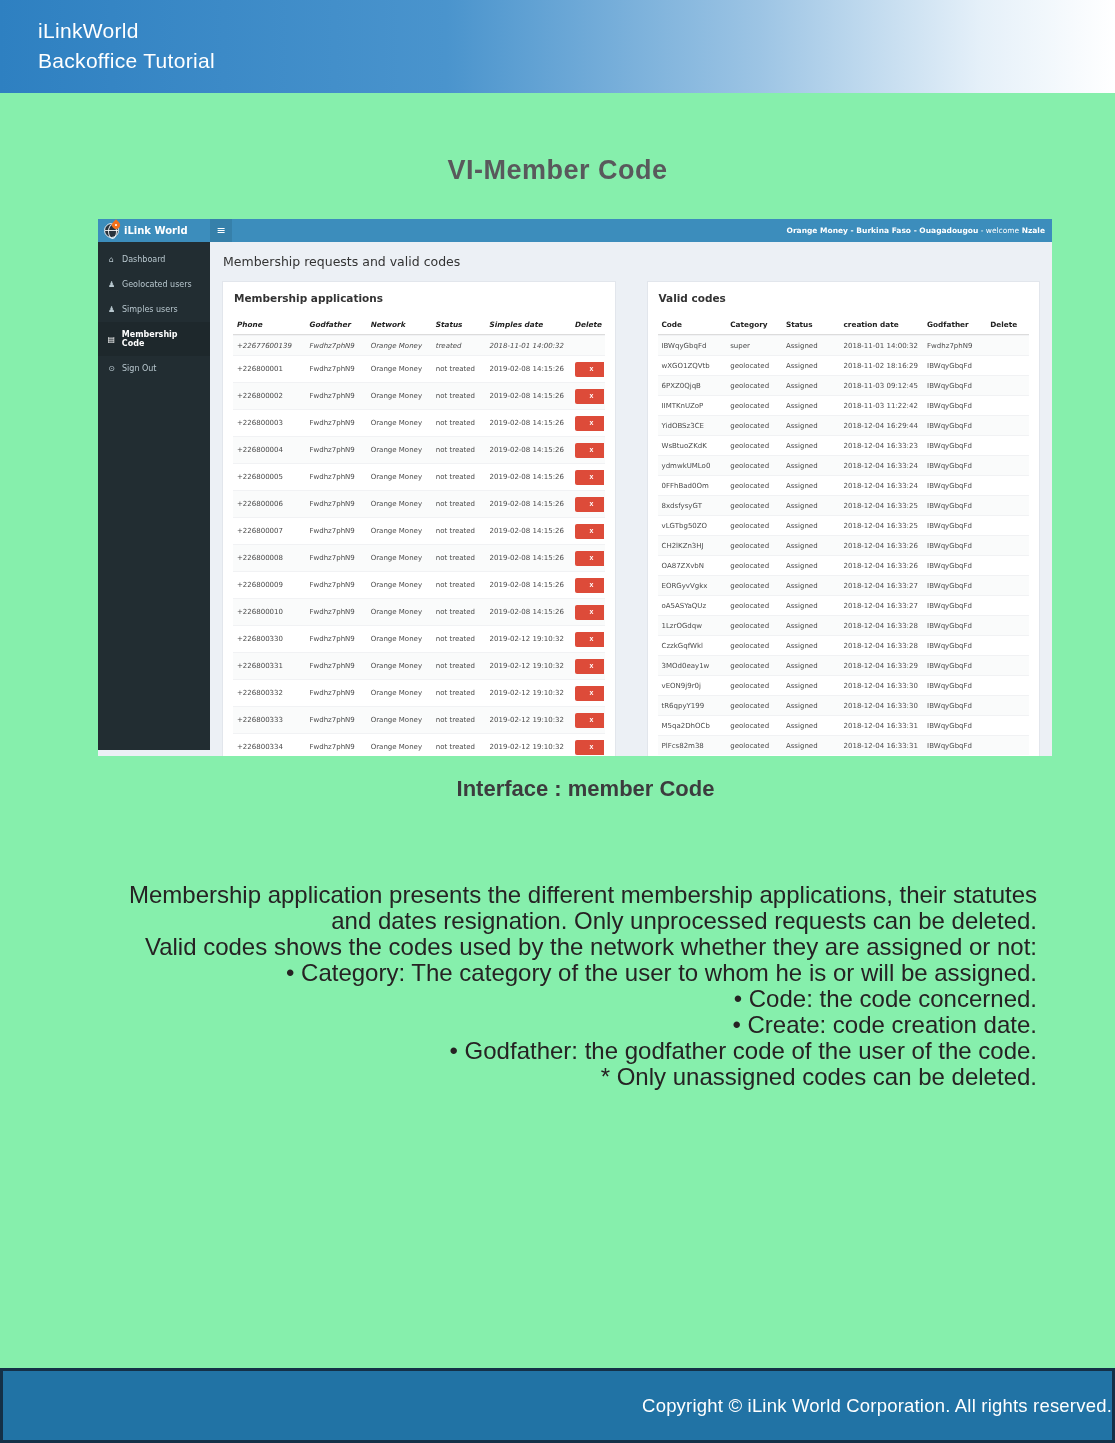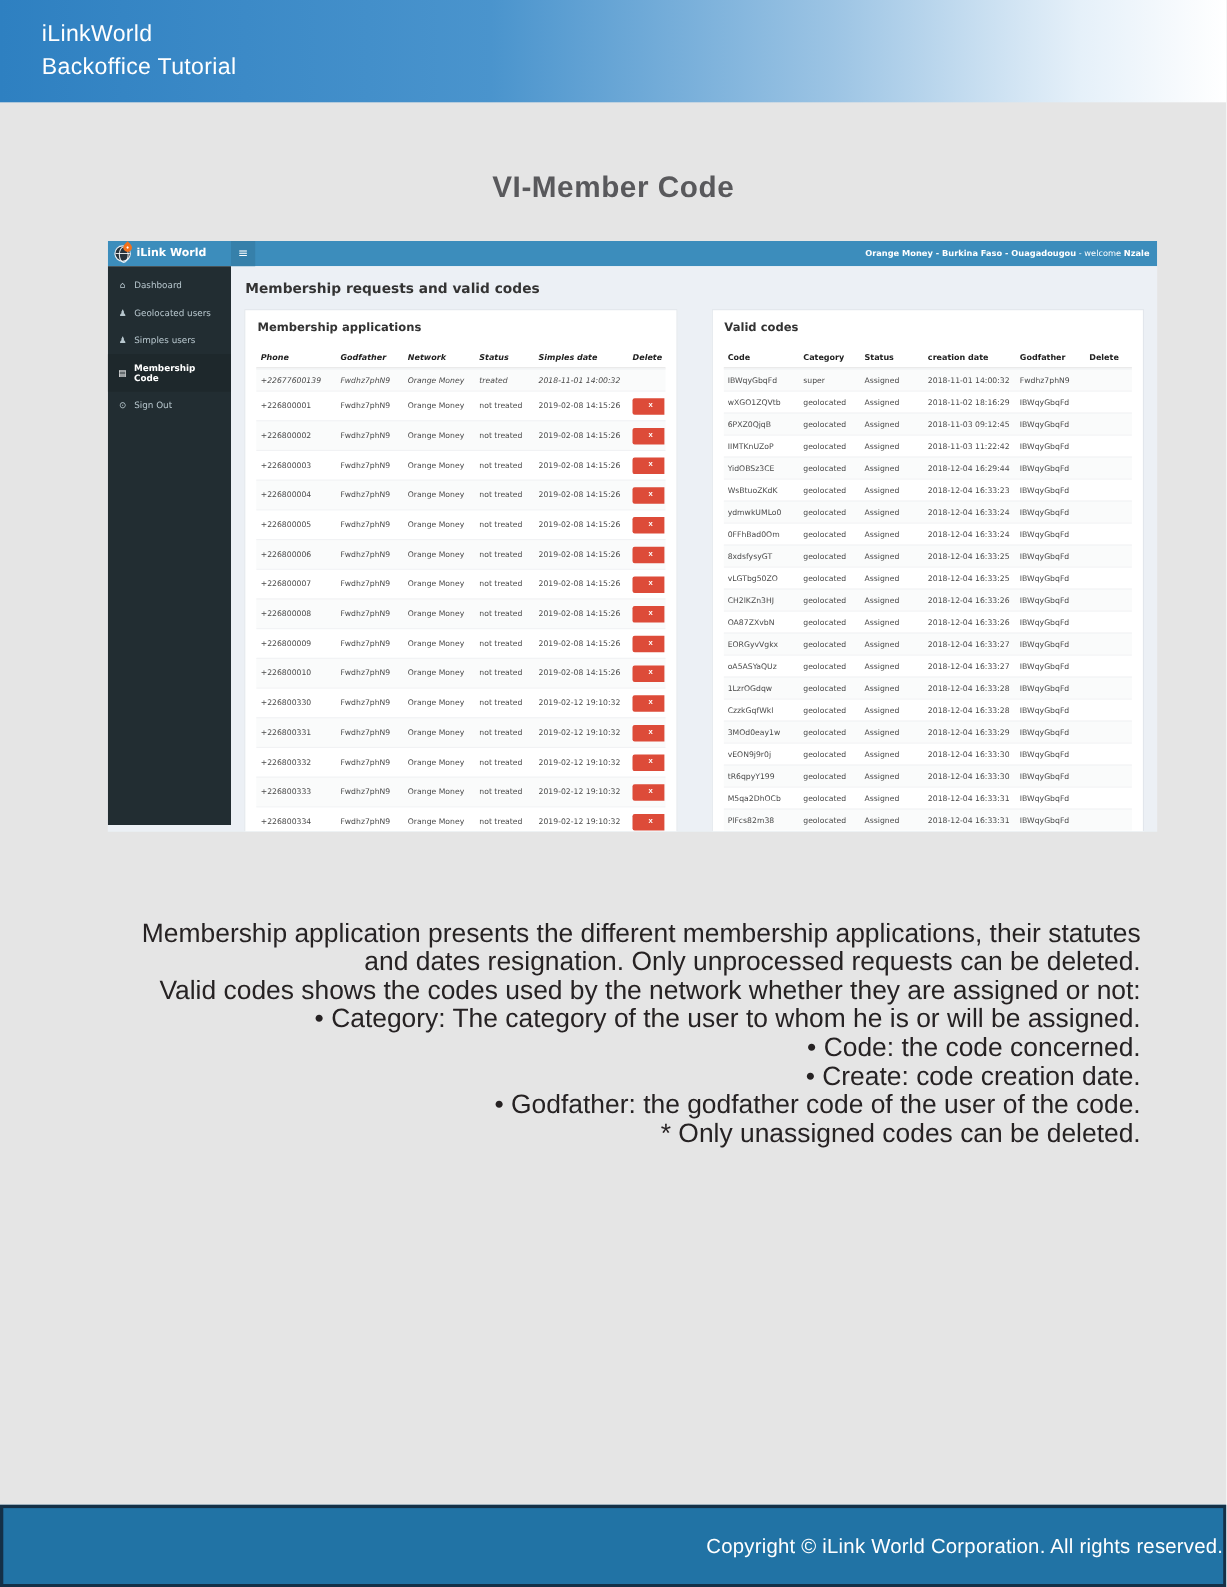--- a/index.html
+++ b/index.html
@@ -1,19 +1,19 @@
 <!DOCTYPE html>
 <html><head>
 <meta charset="utf-8">
 <style>
   * { margin:0; padding:0; box-sizing:border-box; }
   html,body { background:#ffffff; }
   .page {
     position:relative; width:1115px; height:1443px; margin:0 auto;
-    background:#e5e5e5; overflow:hidden;
+    background:#86efac; overflow:hidden;
     font-family:"Liberation Sans", sans-serif;
   }
 
   
   .doc-header {
     height:93px; padding:16px 0 0 38px; color:#fff;
     font-size:21px; line-height:30px; letter-spacing:.3px;
     background:linear-gradient(90deg,#2e80c1 0%,#4a94cd 40%,#9cc4e4 68%,#e5f0f9 88%,#ffffff 100%);
   }
 
@@ -39,21 +39,21 @@
   .hamburger { width:22px; background:#3680aa; display:flex; align-items:center; justify-content:center; font-size:11px; cursor:pointer; }
   .topbar-right { margin-left:auto; display:flex; align-items:center; padding-right:7px; font-size:7.5px; white-space:pre; }
 
   .app-body { display:flex; height:514px; background:#ecf0f5; }
   .sidebar { width:112px; background:var(--sidebar,#222d32); padding-top:5px; flex:0 0 auto; height:508px; }
   .side-item { display:flex; align-items:center; gap:6px; padding:8px 9px; font-size:8px; color:#b8c7ce; cursor:pointer; }
   .side-item .icon { font-size:8px; width:9px; text-align:center; }
   .side-item.active { background:var(--sidebar-active,#1e282c); color:#fff; font-weight:bold; }
 
   .content { flex:1; padding:7px 12px 0 12px; overflow:hidden; }
-  .page-heading { font-size:12.5px; font-weight:bold; color:#333; margin:5px 0 12px 1px; }
+  .page-heading { font-size:12.5px; font-weight:normal; color:#333; margin:5px 0 12px 1px; }
   .panels { display:flex; gap:31px; align-items:flex-start; }
   .panel { background:#fff; border:1px solid #e2e6ec; flex:1; padding:8px 10px 6px 10px; }
   .panel h3 { font-size:10.5px; font-weight:bold; color:#333; margin:2px 0 11px 1px; }
 
   .trow { display:grid; align-items:center; border-top:1px solid #f1f2f4; }
   .trow.thead { border-top:none; border-bottom:1px solid #dcdcdc; min-height:20px; }
   .trow.stripe { background:#fafbfb; }
   .tcell { padding:2px 4px; font-size:7px; color:#4a4a4a; white-space:nowrap; overflow:hidden; }
   .tcell.th { font-weight:bold; color:#222; font-size:7.3px; }
   .apps .trow { grid-template-columns:19.5% 16.5% 17.5% 14.5% 23% 9%; min-height:27px; }
@@ -444,20 +444,21 @@
                   <div class="tcell">IBWqyGbqFd</div>
                   <div class="tcell"></div>
                 </div>
               </div>
           </section>
         </div>
       </main>
     </div>
   </div>
 
+  <div class="caption">Interface : member Code</div>
 
   <div class="body-text" id="body-text">
       <div>Membership application presents the different membership applications, their statutes and dates resignation. Only unprocessed requests can be deleted.</div>
       <div>Valid codes shows the codes used by the network whether they are assigned or not:</div>
       <div>• Category: The category of the user to whom he is or will be assigned.</div>
       <div>• Code: the code concerned.</div>
       <div>• Create: code creation date.</div>
       <div>• Godfather: the godfather code of the user of the code.</div>
       <div>* Only unassigned codes can be deleted.</div>
     </div>

